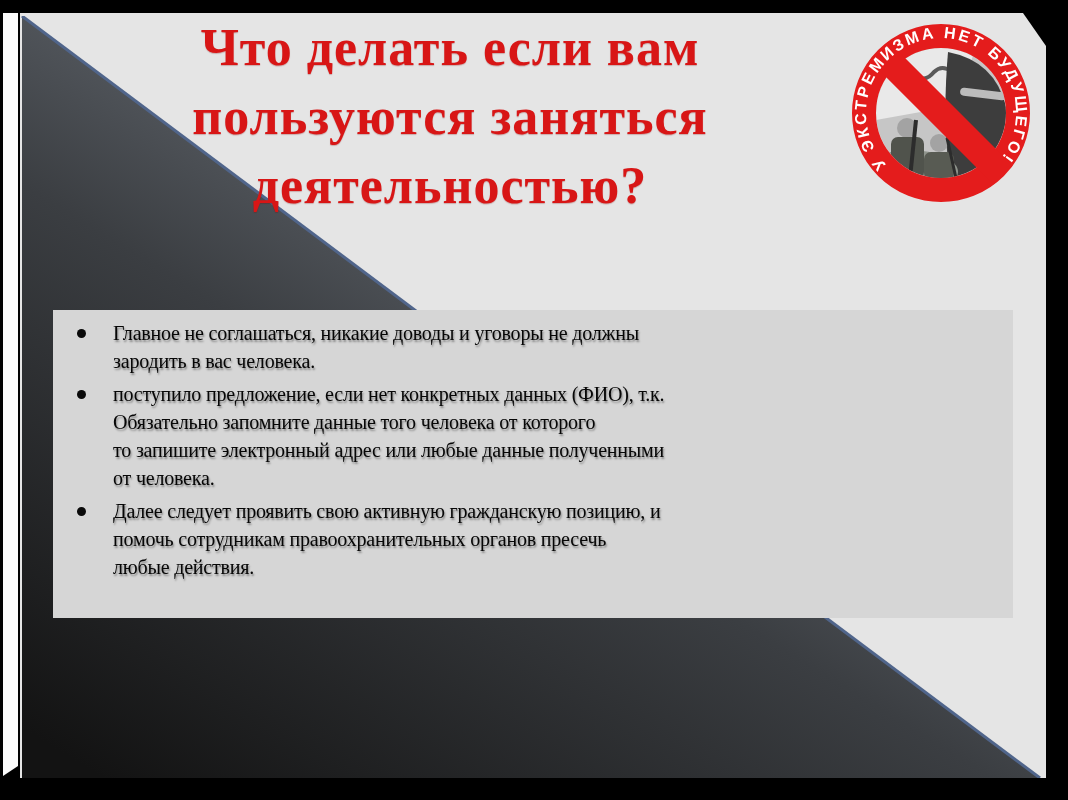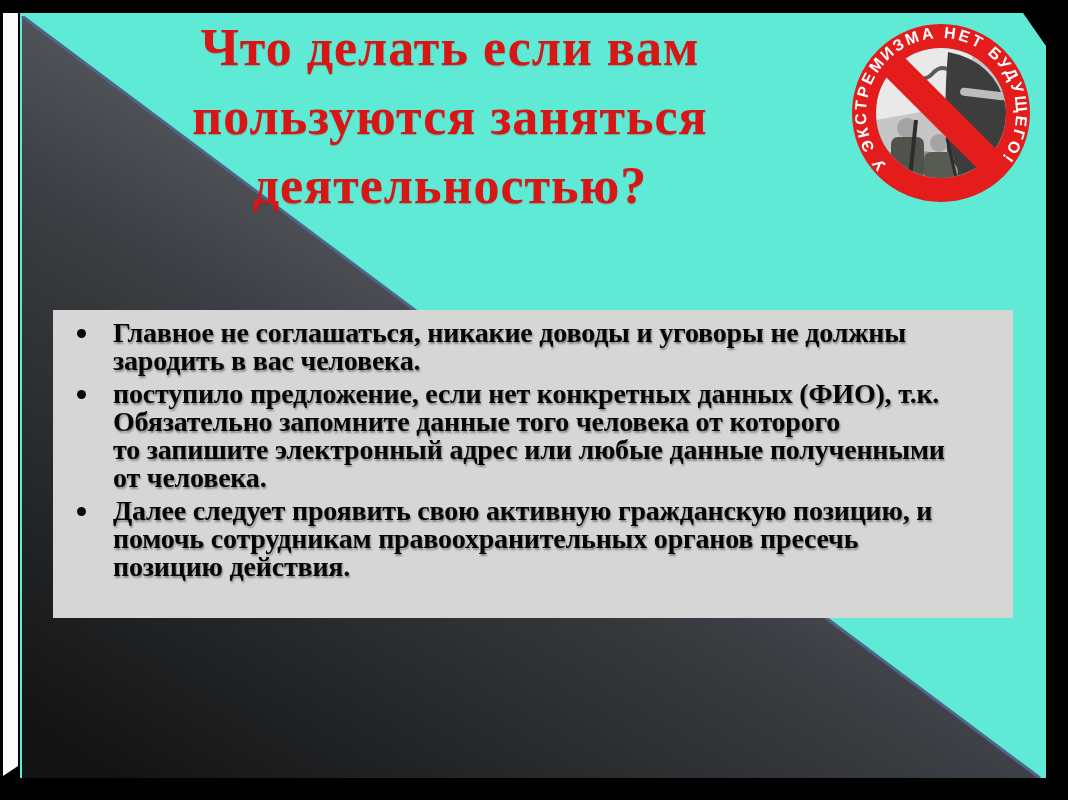--- a/index.html
+++ b/index.html
@@ -2,36 +2,36 @@
 <html><head>
 <meta charset="utf-8">
 <style>
   html,body{margin:0;padding:0;background:#000;}
   .canvas{position:relative;width:1068px;height:800px;background:#000;overflow:hidden;
           font-family:"Liberation Serif","DejaVu Serif",serif;}
   
   .frame-highlight{position:absolute;left:3px;top:13px;width:15px;height:763px;background:#fbfbfb;
           clip-path:polygon(0 0,100% 0,100% calc(100% - 10px),0 100%);}
   
-  .slide{position:absolute;left:20px;top:13px;width:1026px;height:765px;background:#5eead4;overflow:hidden;
+  .slide{position:absolute;left:20px;top:13px;width:1026px;height:765px;background:#e5e5e5;overflow:hidden;
          clip-path:polygon(0 0,1003px 0,1026px 33px,1026px 765px,0 765px);}
   .diag{position:absolute;left:0;top:3px;z-index:1;}
   .title{position:absolute;left:30px;top:0;width:800px;z-index:2;text-align:center;
          font-weight:bold;font-size:52px;line-height:69px;letter-spacing:1px;color:#d81616;
          text-shadow:0 1px 1px rgba(120,0,0,.25);}
   .badge{position:absolute;left:830px;top:9px;z-index:3;}
   .badge-ring-text{font-family:"Liberation Sans","DejaVu Sans",sans-serif;font-weight:bold;
          font-size:16px;letter-spacing:2.5px;fill:#ffffff;}
   .textbox{position:absolute;left:33px;top:297px;width:960px;height:308px;z-index:4;
            background:#d6d6d6;box-sizing:border-box;padding:9px 8px 5px 14px;overflow:hidden;}
   .bullet-list{list-style:none;margin:0;padding:0;}
   .bullet-item{display:flex;align-items:flex-start;margin:0 0 5px 0;}
   .bullet-marker{flex:0 0 9px;width:9px;height:9px;border-radius:50%;background:#0a0a0a;
                  margin:10px 27px 0 10px;}
-  .bullet-lines{font-weight:bold;font-size:28px;line-height:28px;color:#060606;
+  .bullet-lines{font-weight:normal;font-size:20px;line-height:28px;color:#060606;
                 letter-spacing:-0.2px;white-space:nowrap;
                 text-shadow:1px 2px 2px rgba(0,0,0,.38);}
   .bullet-lines span{display:block;}
 </style>
 </head>
 <body>
 
 <div class="canvas">
 
   <div class="frame-highlight"></div>
@@ -107,21 +107,21 @@
             <span>то запишите электронный адрес или любые данные полученными</span>
             <span>от человека.</span>
           </div>
         </li>
 
         <li class="bullet-item">
           <span class="bullet-marker"></span>
           <div class="bullet-lines">
             <span>Далее следует проявить свою активную гражданскую позицию, и</span>
             <span>помочь сотрудникам правоохранительных органов пресечь</span>
-            <span>позицию действия.</span>
+            <span>любые действия.</span>
           </div>
         </li>
 
       </ul>
     </div>
 
   </div>
 </div>
 
 </body></html>

